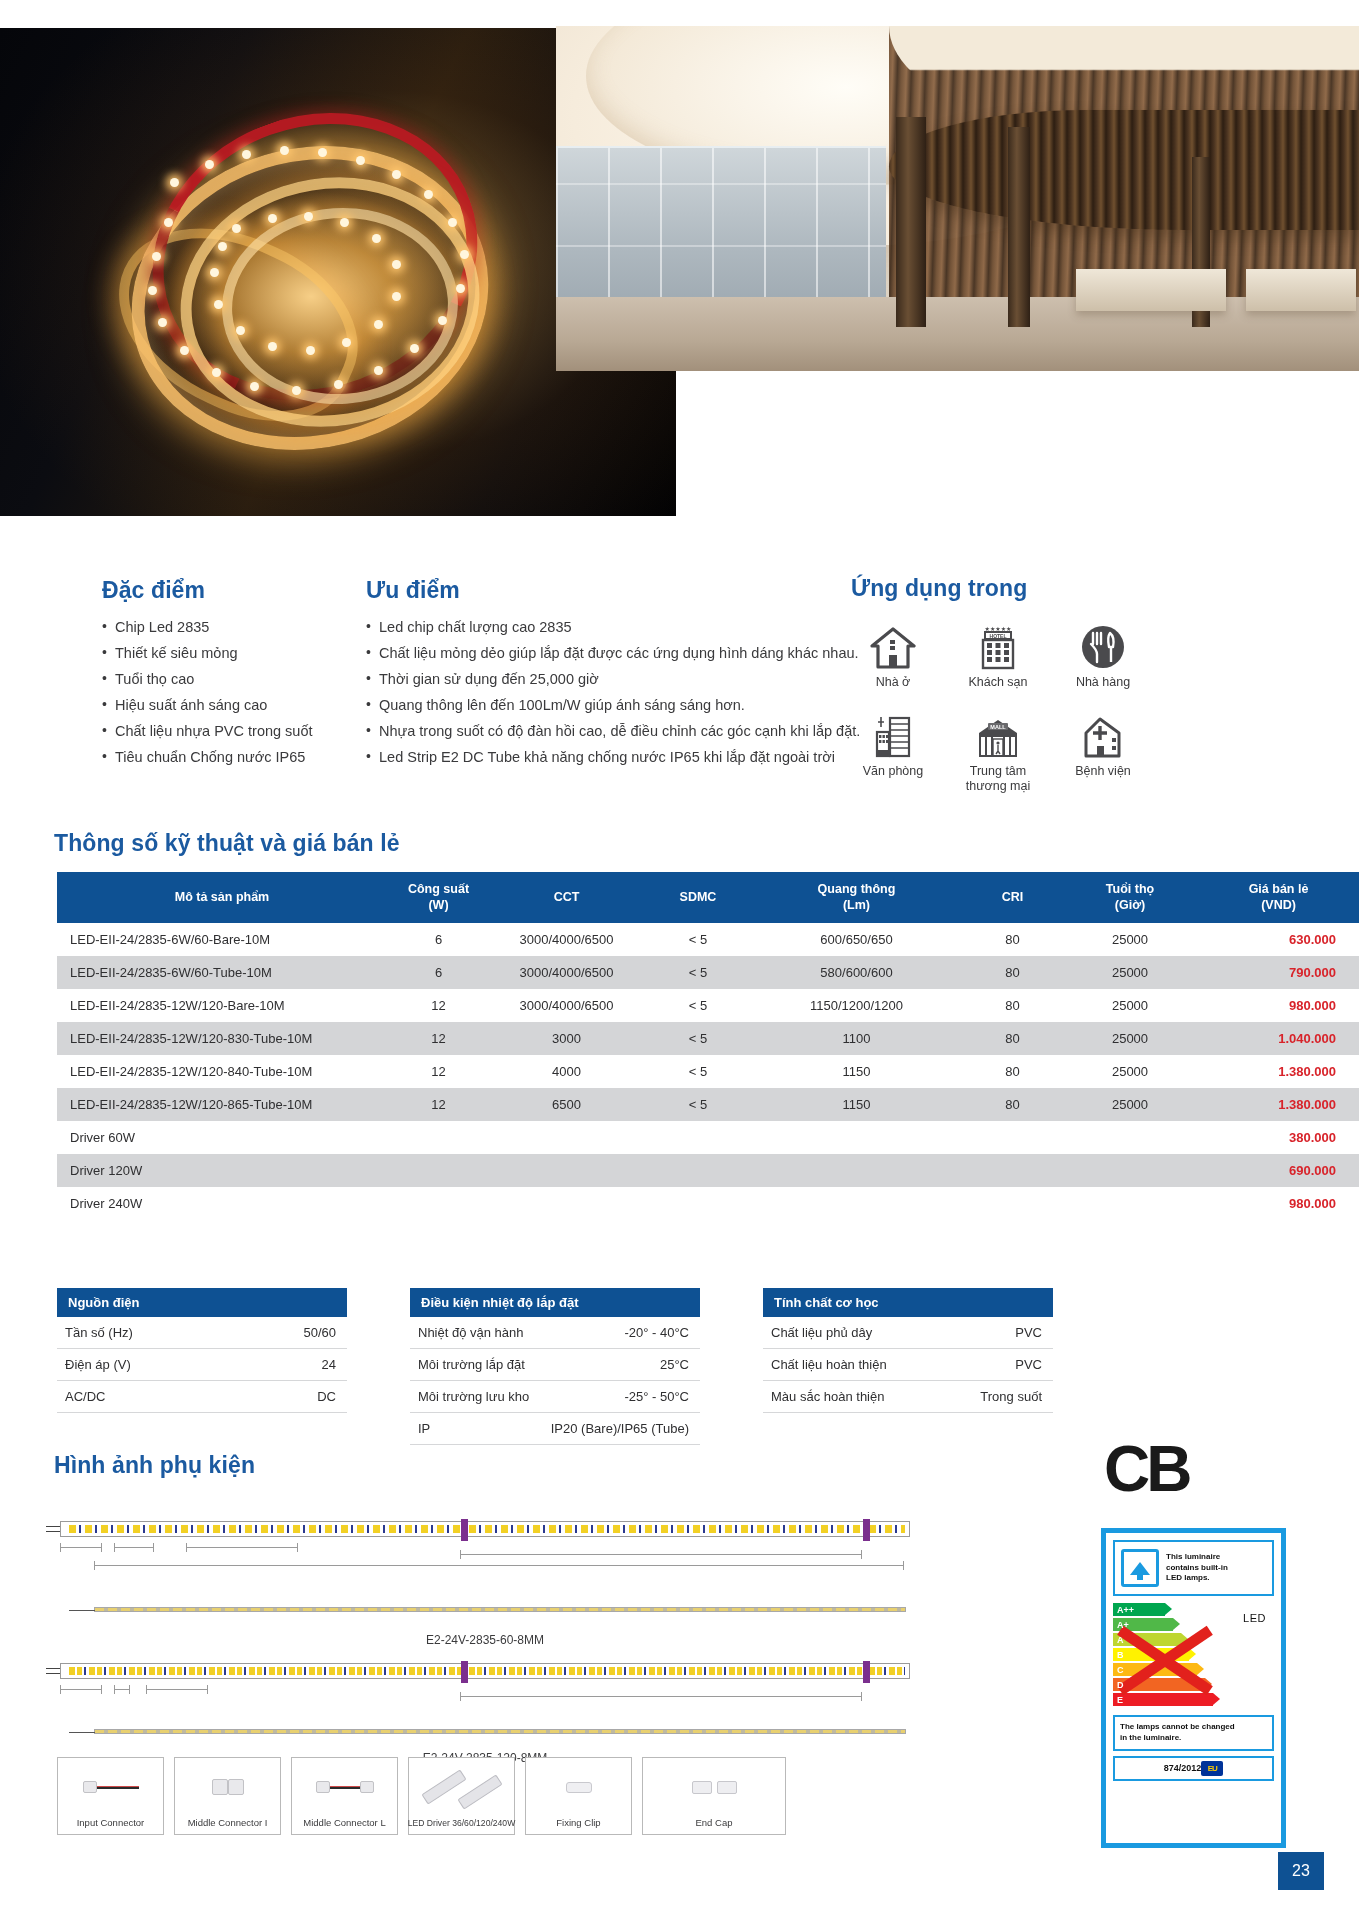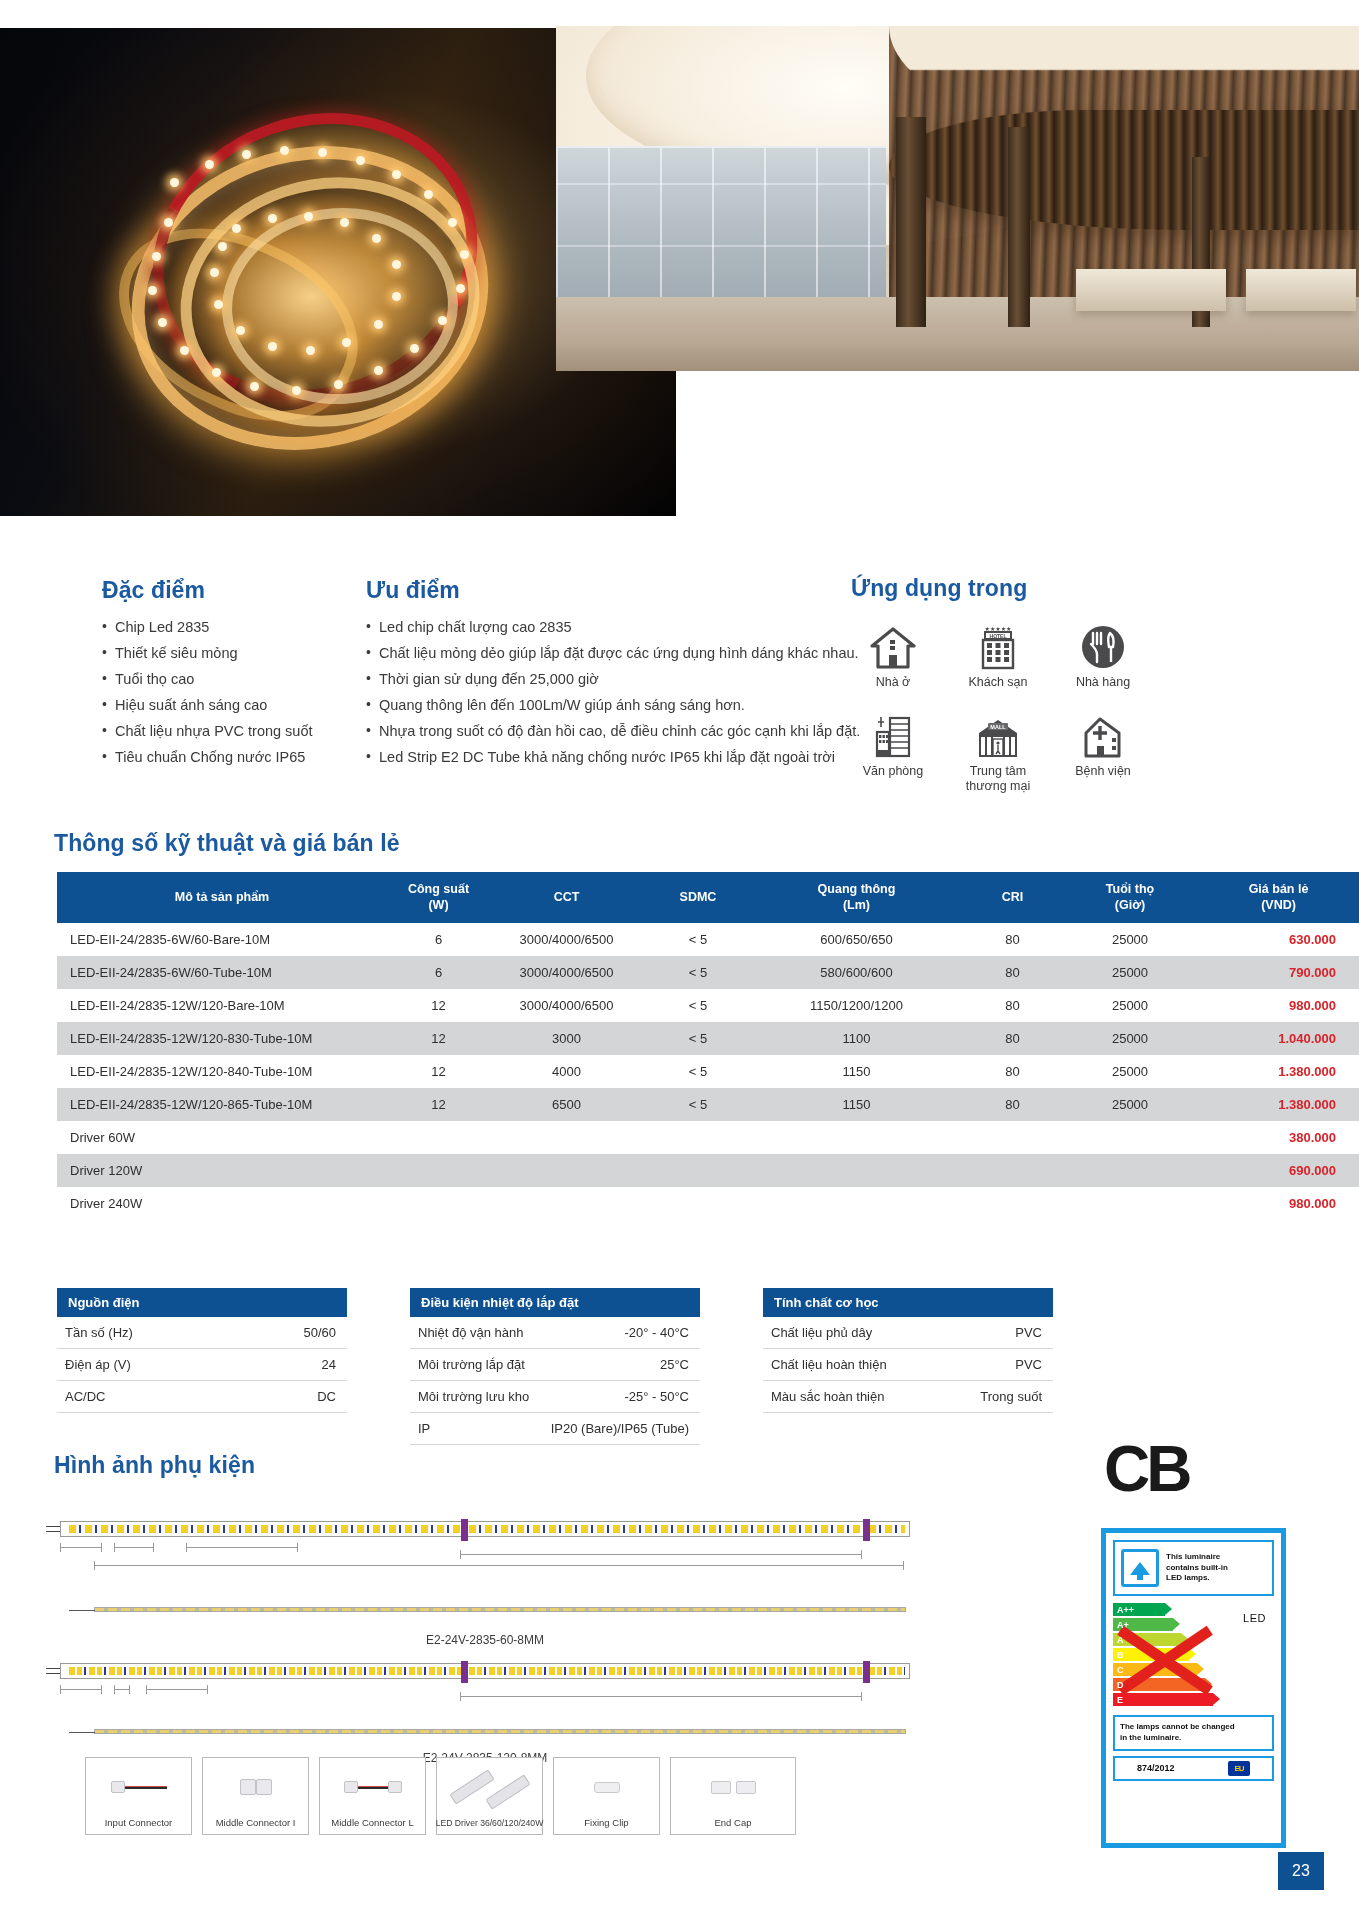--- a/index.html
+++ b/index.html
@@ -234,21 +234,21 @@
   .side-lead {
     position: absolute; height: 1px; background: #555; top: 2px; left: -26px; width: 26px;
   }
   .strip-cap {
     font-size: 12px; color: #3a3a3c; text-align: center; position: absolute;
   }
 
   
   #acc-thumbs {
     position: absolute; left: 57px; top: 1757px;
-    display: flex; gap: 10px; margin-left: 28px;
+    display: flex; gap: 10px;
   }
   .thumb {
     width: 107px; height: 78px; border: 1px solid #b9b9b9; background: #fff;
     position: relative; display: flex; flex-direction: column;
     align-items: center; justify-content: flex-end;
   }
   .thumb .art {
     position: absolute; left: 0; right: 0; top: 8px; height: 42px;
     display: flex; align-items: center; justify-content: center;
   }
@@ -313,22 +313,22 @@
     position: absolute; right: 8px; top: 12px;
     font-size: 11px; font-weight: normal; color: #111; line-height: 1.08;
     letter-spacing: .5px;
     margin-left: 33px;
   }
   .el-note {
     border: 2px solid #1a9ae0; padding: 5px 5px; font-size: 8px; font-weight: bold;
     color: #111; line-height: 1.35;
   }
   .el-foot {
-    border: 2px solid #1a9ae0; display: flex; justify-content: space-between;
-    align-items: center; padding: 3px 22px; font-size: 9px; font-weight: bold; color: #111;
+    border: 2px solid #1a9ae0; display: flex; justify-content: center;
+    align-items: center; padding: 3px 2px; font-size: 9px; font-weight: bold; color: #111;
   }
   .eu-flag {
     width: 22px; height: 15px; background: #003399; border-radius: 2px;
     display: flex; align-items: center; justify-content: center;
     color: #ffcc00; font-size: 8px; letter-spacing: -1px;
   }
 
   
   #page-num {
     position: absolute; left: 1278px; top: 1852px; width: 46px; height: 38px;
@@ -788,21 +788,21 @@
       <div class="cap" style="font-size:8.6px">LED Driver  36/60/120/240W</div>
     </div>
 
     <div class="thumb">
       <div class="art">
         <div class="clip-body"></div>
       </div>
       <div class="cap">Fixing Clip</div>
     </div>
 
-    <div class="thumb" style="width:126px">
+    <div class="thumb" style="width:144px">
       <div class="art">
         <div class="cap-body"></div>
         <div class="cap-body" style="margin-left:5px"></div>
       </div>
       <div class="cap">End Cap</div>
     </div>
 
   </div>
 
   <div id="cb-mark">CB</div>

